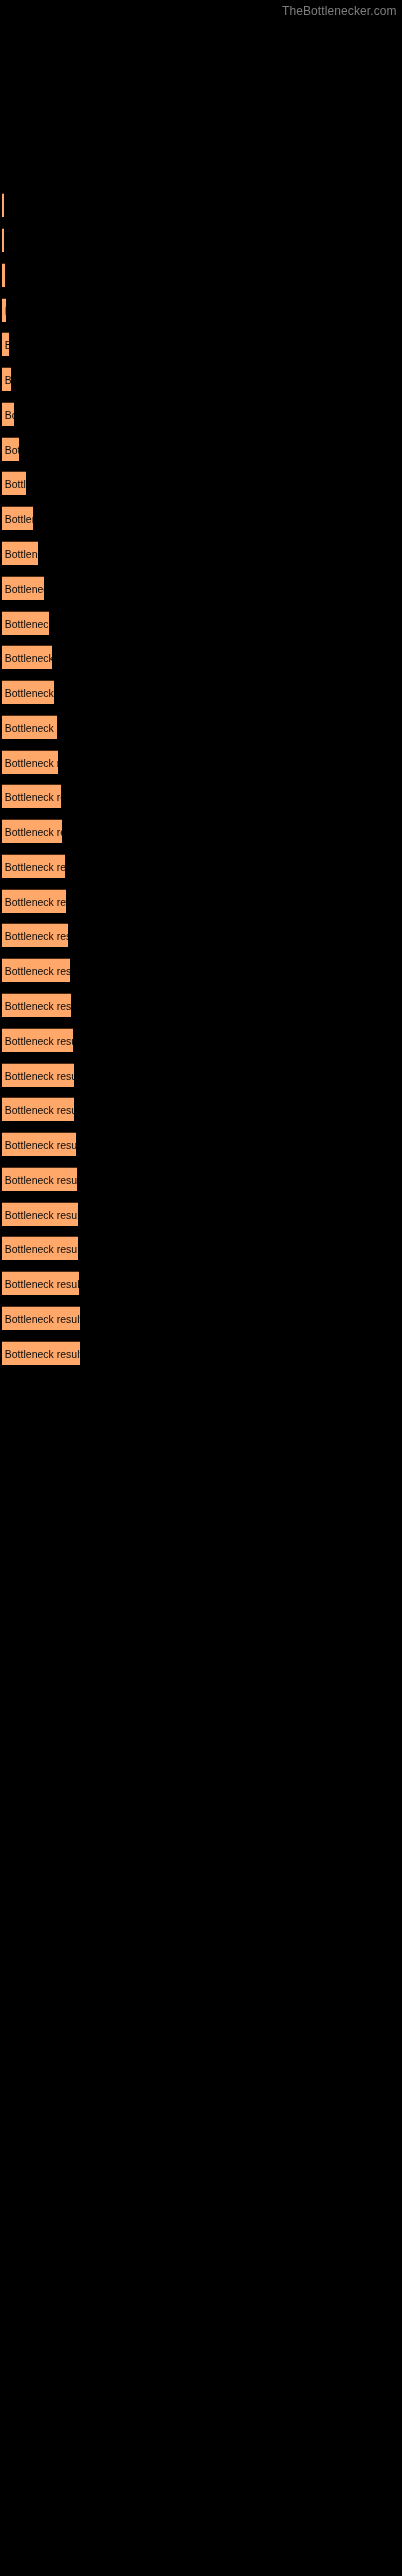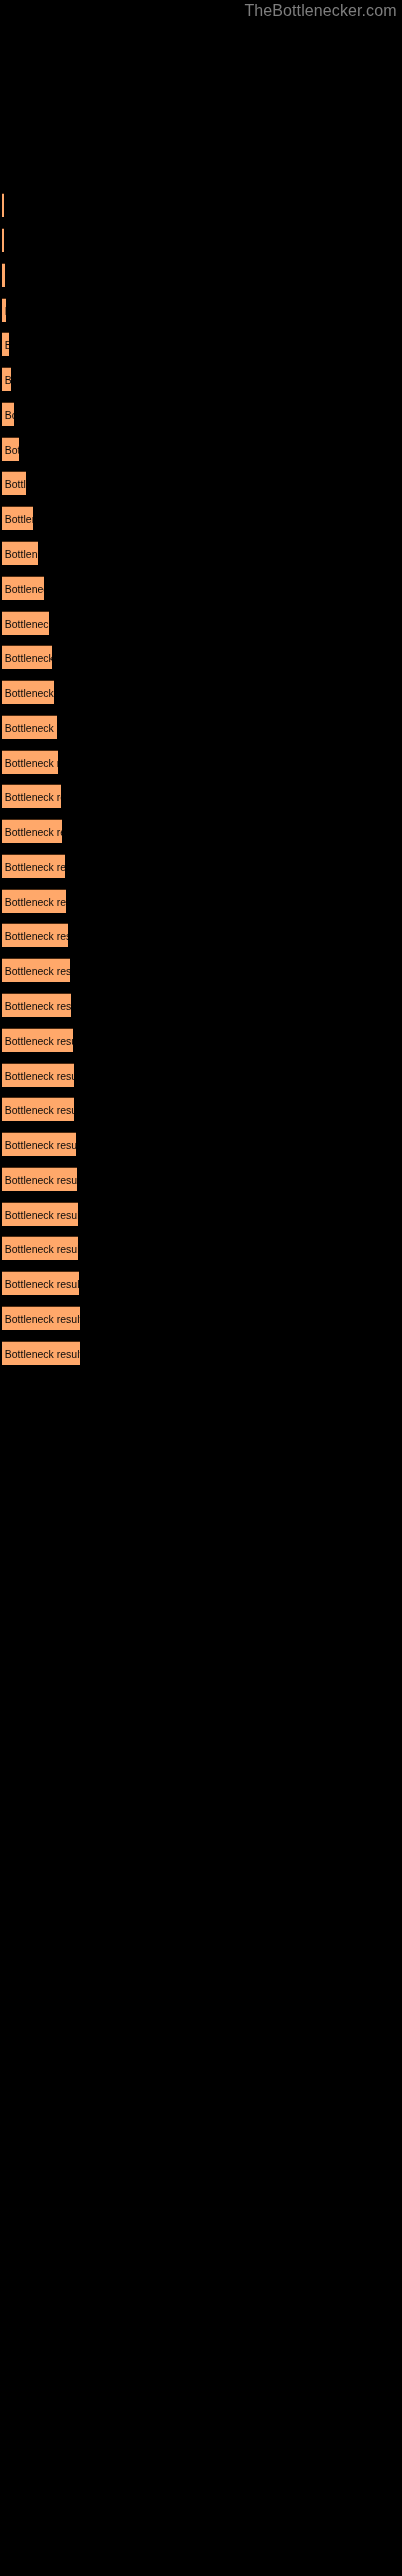--- a/index.html
+++ b/index.html
@@ -14,21 +14,21 @@
     position: relative;
     overflow: hidden;
     font-family: "Liberation Sans", sans-serif;
     -webkit-font-smoothing: none;
   }
 
   .site-title {
     position: absolute;
     top: 3.2px;
     right: 6.4px;
-    font-size: 16px;
+    font-size: 12px;
     line-height: 16px;
     color: #7e7e7e;
     letter-spacing: 0.1px;
     white-space: nowrap;
     font-family: "Liberation Sans", sans-serif;
   }
 
   .chart {
     position: absolute;
     left: 0;

